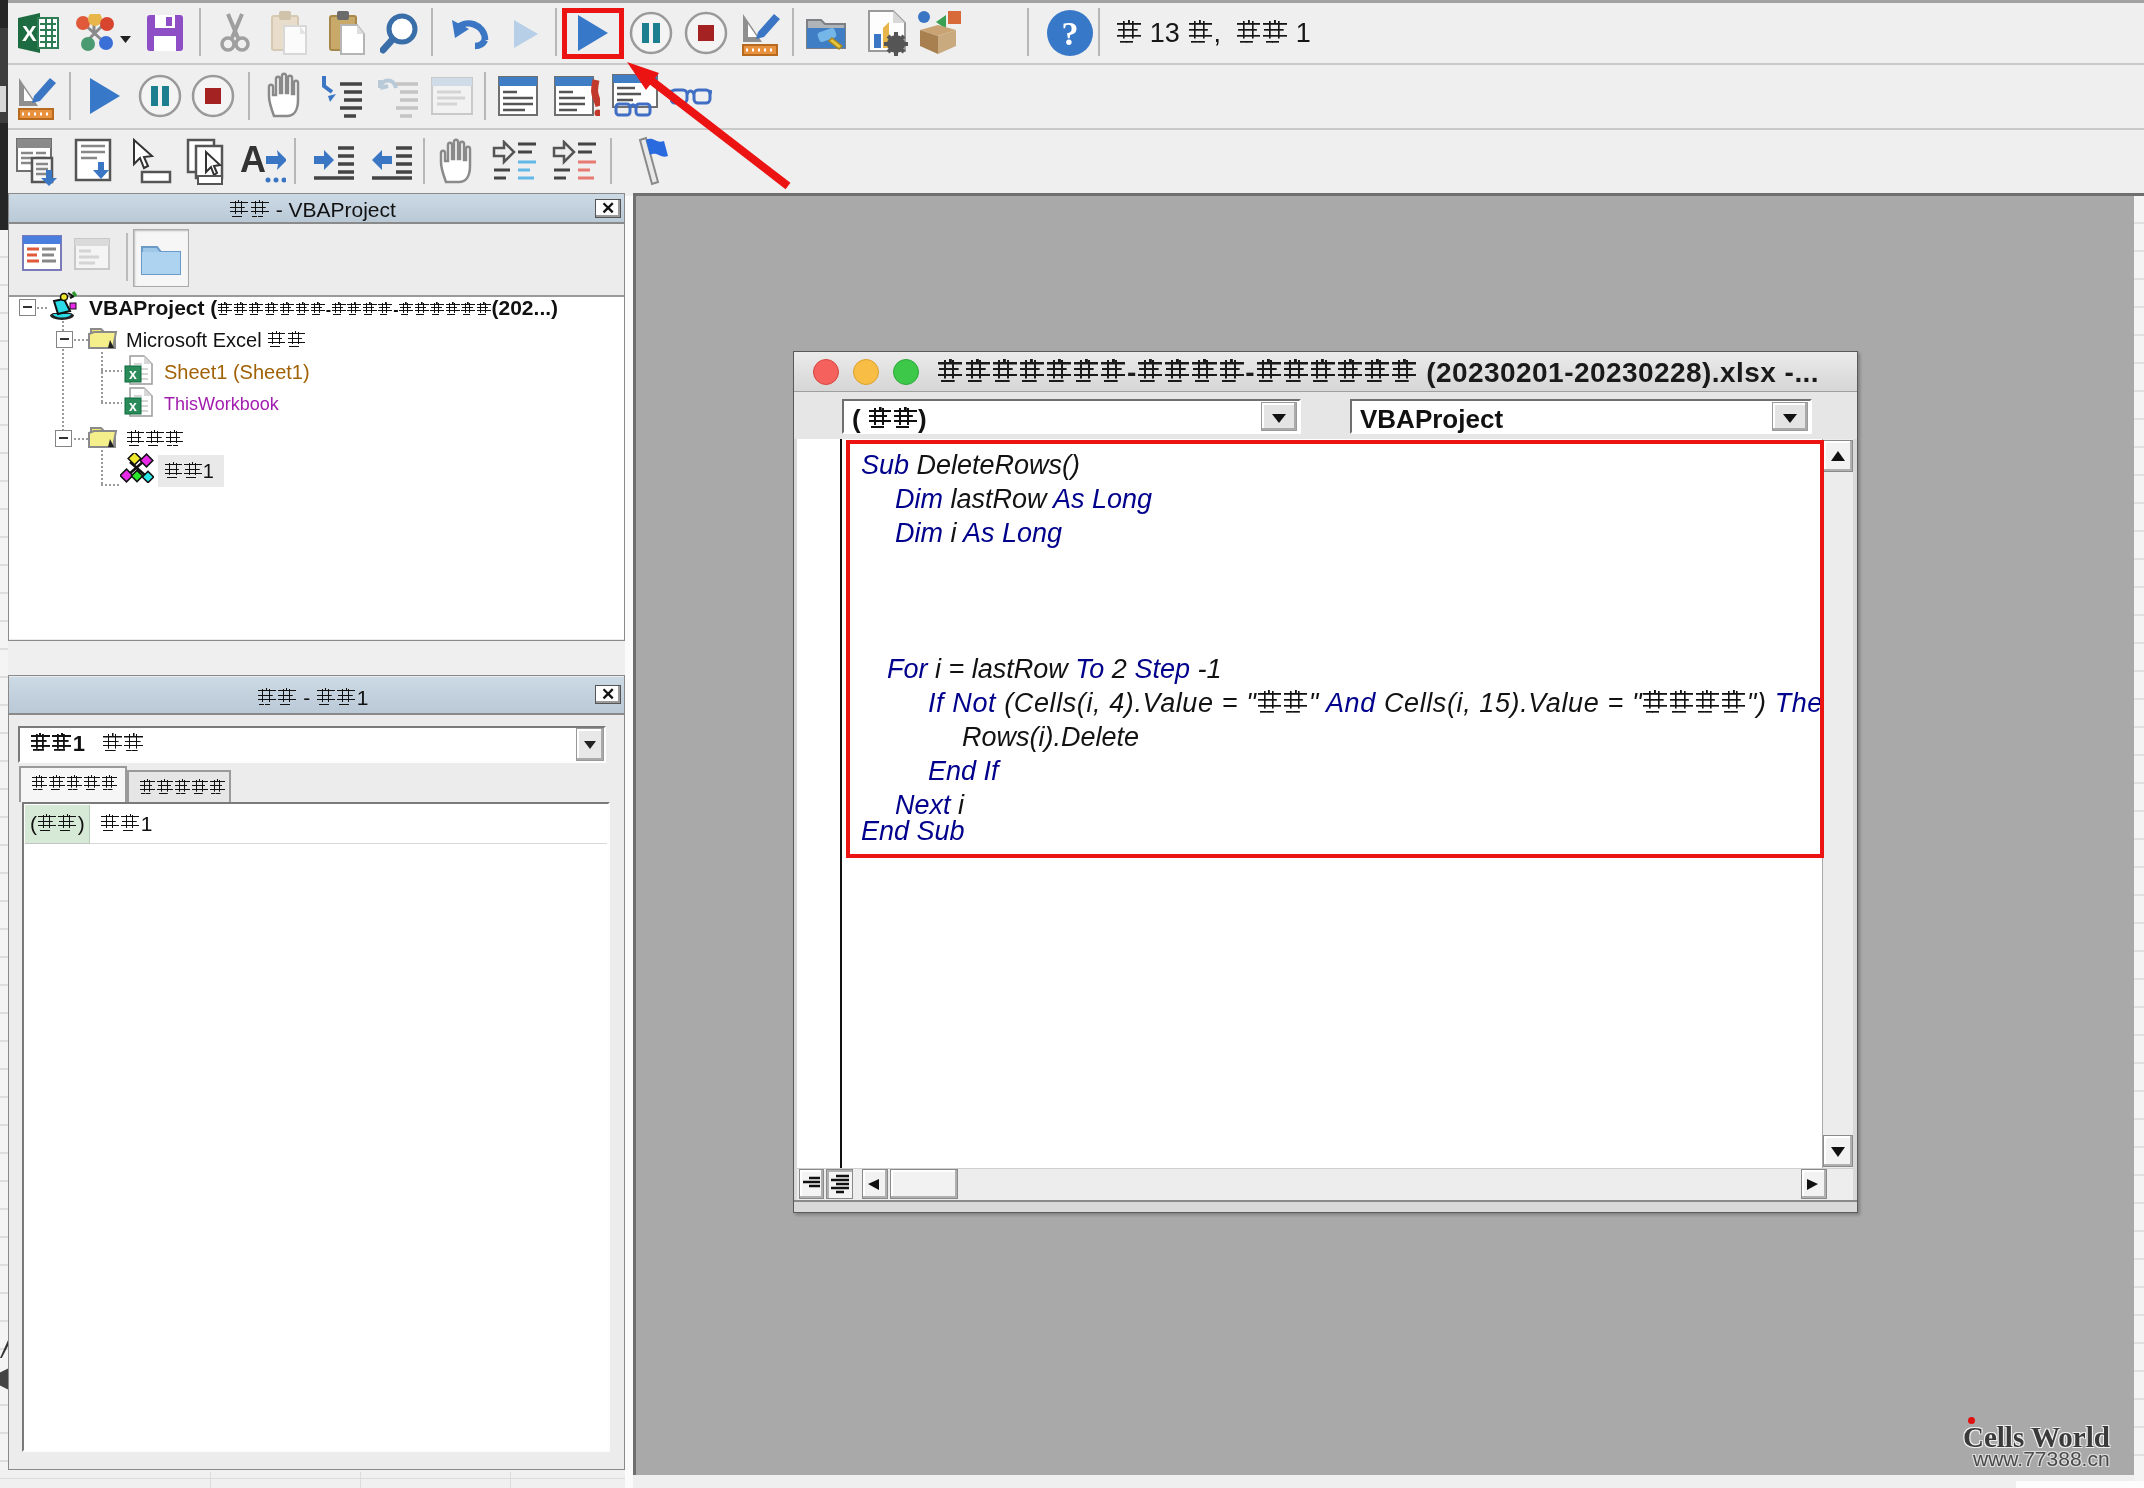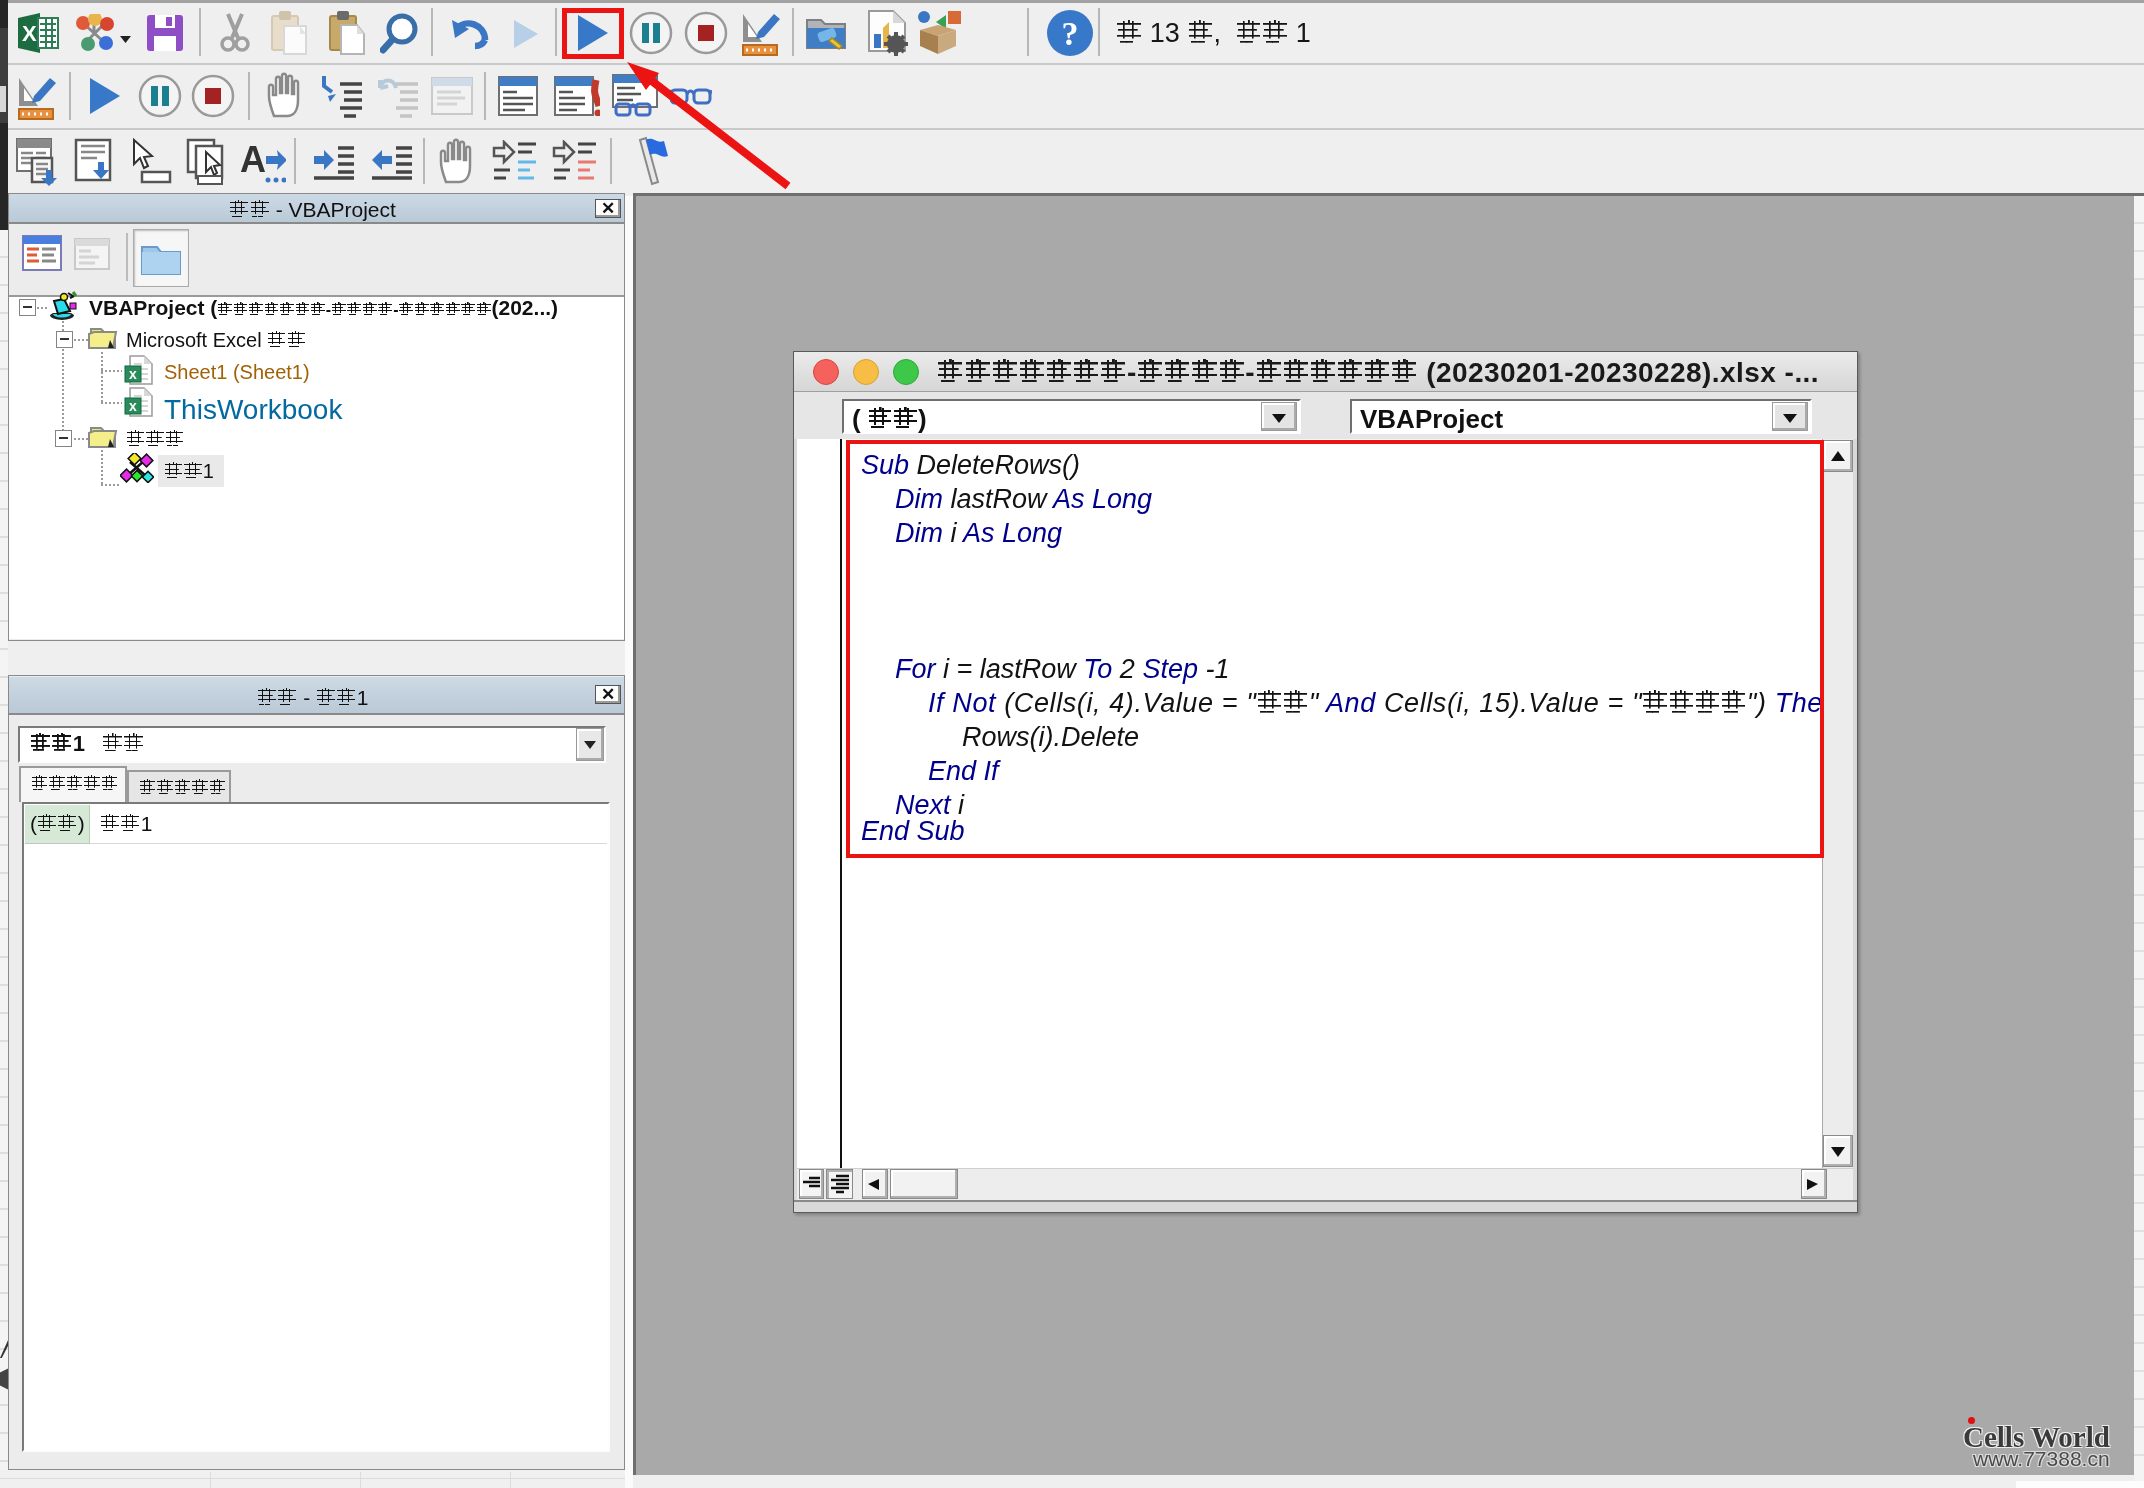--- a/index.html
+++ b/index.html
@@ -357,21 +357,21 @@
 <path d="M8 22 L24 8 M10 9 L26 23" stroke="#111" stroke-width="2.5"></path>
 <rect x="10" y="1" width="9" height="9" fill="#f0e82a" stroke="#111" stroke-width="1.5" transform="rotate(45 14.5 5.5)"></rect>
 <rect x="22" y="3" width="9" height="9" fill="#e82ae8" stroke="#111" stroke-width="1.5" transform="rotate(45 26.5 7.5)"></rect>
 <rect x="2" y="18" width="9" height="9" fill="#e82ae8" stroke="#111" stroke-width="1.5" transform="rotate(45 6.5 22.5)"></rect>
 <rect x="13" y="19" width="8" height="8" fill="#2ae82a" stroke="#111" stroke-width="1.5" transform="rotate(45 17 23)"></rect>
 <rect x="24" y="20" width="8" height="8" fill="#2ae8e8" stroke="#111" stroke-width="1.5" transform="rotate(45 28 24)"></rect>
 </svg>
 <div class="a b" style="left:89px;top:296px;font-size:21px;color:#111">VBAProject (<span style="font-size:16px"><i class="c cb"></i><i class="c cb"></i><i class="c cb"></i><i class="c cb"></i><i class="c cb"></i><i class="c cb"></i><i class="c cb"></i>-<i class="c cb"></i><i class="c cb"></i><i class="c cb"></i><i class="c cb"></i>-<i class="c cb"></i><i class="c cb"></i><i class="c cb"></i><i class="c cb"></i><i class="c cb"></i><i class="c cb"></i></span>(202...)</div>
 <div class="a" style="left:126px;top:329px;font-size:20px;color:#111">Microsoft Excel <i class="c"></i><i class="c"></i></div>
 <div class="a" style="left:164px;top:361px;font-size:20px;color:#a16207">Sheet1 (Sheet1)</div>
-<div class="a" style="left:164px;top:394px;font-size:28px;color:#0369a1">ThisWorkbook</div>
+<div class="a" style="left:164px;top:394px;font-size:18px;color:#a21caf">ThisWorkbook</div>
 <div class="a" style="left:126px;top:428px;font-size:20px;color:#111"><i class="c"></i><i class="c"></i><i class="c"></i></div>
 <div class="a" style="left:158px;top:455px;width:66px;height:32px;background:#e9e9e9"></div>
 <div class="a" style="left:164px;top:460px;font-size:20px;color:#111"><i class="c"></i><i class="c"></i>1</div>
 <div class="a" style="left:8px;top:675px;width:617px;height:795px;background:#ececec;border:1px solid #8a8a8a;box-sizing:border-box"></div>
 <div class="a" style="left:9px;top:677px;width:615px;height:38px;background:linear-gradient(#ccdae6,#bac9d6);border-bottom:2px solid #8a8a8a;box-sizing:border-box"></div>
 <div class="a" style="left:0;top:686px;width:625px;text-align:center;font-size:21px;color:#111"><i class="c"></i><i class="c"></i> - <i class="c"></i><i class="c"></i>1</div>
 <div class="a" style="left:595px;top:685px;width:26px;height:19px;background:#fdfdfd;border:1px solid #555;box-shadow:inset -2px -2px 0 #9a9a9a;box-sizing:border-box;font-size:17px;font-weight:bold;color:#111;text-align:center;line-height:17px">✕</div>
 <div class="a" style="left:18px;top:726px;width:588px;height:37px;background:#fff;border-top:2px solid #7a7a7a;border-left:2px solid #7a7a7a;border-right:2px solid #fdfdfd;border-bottom:2px solid #fdfdfd;box-sizing:border-box"></div>
 <div class="a b" style="left:30px;top:731px;font-size:22px;color:#111"><i class="c cb"></i><i class="c cb"></i>1</div>
 <div class="a" style="left:102px;top:731px;font-size:22px;color:#111"><i class="c"></i><i class="c"></i></div>
@@ -406,21 +406,21 @@
 <svg class="a" style="left:1782px;top:413px" width="16" height="11" viewBox="0 0 16 11">
     <path d="M1 1 h14 l-7 9 z" fill="#111"></path>
   </svg>
 <div class="a b" style="left:1360px;top:404px;font-size:26px;color:#111">VBAProject</div>
 <div class="a" style="left:797px;top:439px;width:1025px;height:729px;background:#fff"></div>
 <div class="a" style="left:840px;top:439px;width:2px;height:729px;background:#111"></div>
 <div class="a" style="left:797px;top:439px;width:1025px;height:729px;overflow:hidden">
 <div class="a line" style="left:64px;top:11px"><span class="kw">Sub</span> DeleteRows()</div>
 <div class="a line" style="left:98px;top:45px"><span class="kw">Dim</span> lastRow <span class="kw">As Long</span></div>
 <div class="a line" style="left:98px;top:79px"><span class="kw">Dim</span> i <span class="kw">As Long</span></div>
-<div class="a line" style="left:98px;top:215px"><span class="kw">For</span> i = lastRow <span class="kw">To</span> 2 <span class="kw">Step</span> -1</div>
+<div class="a line" style="left:90px;top:215px"><span class="kw">For</span> i = lastRow <span class="kw">To</span> 2 <span class="kw">Step</span> -1</div>
 <div class="a line" style="left:131px;top:249px"><span style="letter-spacing:0.6px"><span class="kw">If Not</span> (Cells(i, 4).Value = "<i class="c"></i><i class="c"></i>" <span class="kw">And</span> Cells(i, 15).Value = "<i class="c"></i><i class="c"></i><i class="c"></i><i class="c"></i>") <span class="kw">Then</span></span></div>
 <div class="a line" style="left:165px;top:283px">Rows(i).Delete</div>
 <div class="a line" style="left:131px;top:317px"><span class="kw">End If</span></div>
 <div class="a line" style="left:98px;top:351px"><span class="kw">Next</span> i</div>
 <div class="a line" style="left:64px;top:377px"><span class="kw">End Sub</span></div>
 </div>
 <div class="a" style="left:1822px;top:439px;width:31px;height:729px;background:#ececec;border-left:1px solid #aaa;box-sizing:border-box"></div>
 <div class="a" style="left:1823px;top:440px;width:30px;height:32px;background:#f2f2f2;border:1px solid #8a8a8a;box-shadow:inset -2px -2px 0 #b0b0b0,inset 2px 2px 0 #fff;box-sizing:border-box"></div>
 <svg class="a" style="left:1831px;top:451px" width="14" height="11" viewBox="0 0 14 11">
     <path d="M7 0 L14 10 L0 10 Z" fill="#111"></path>

